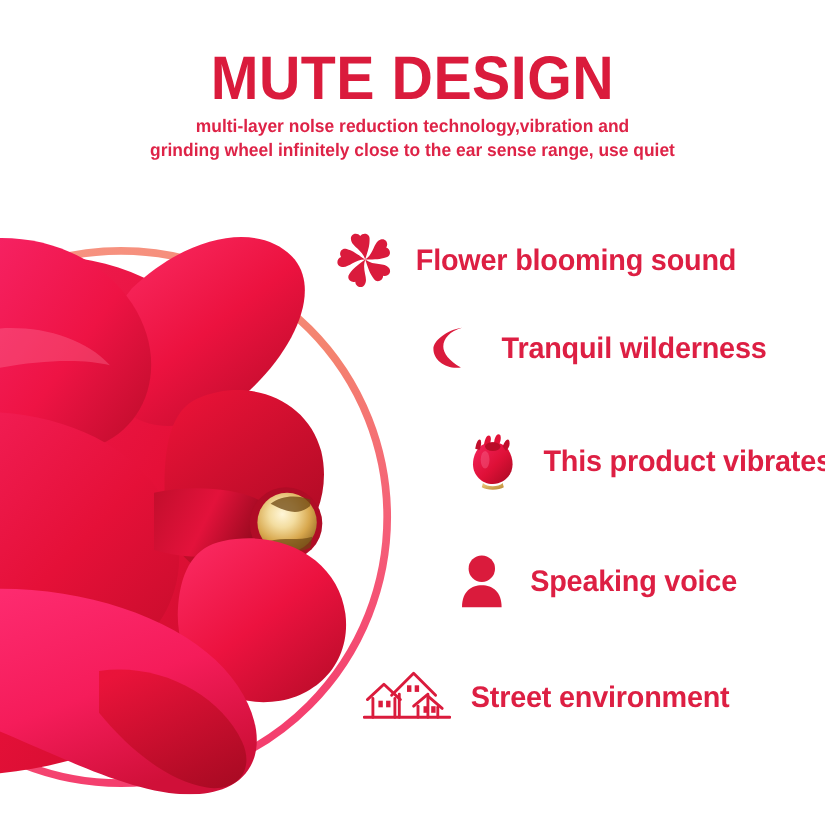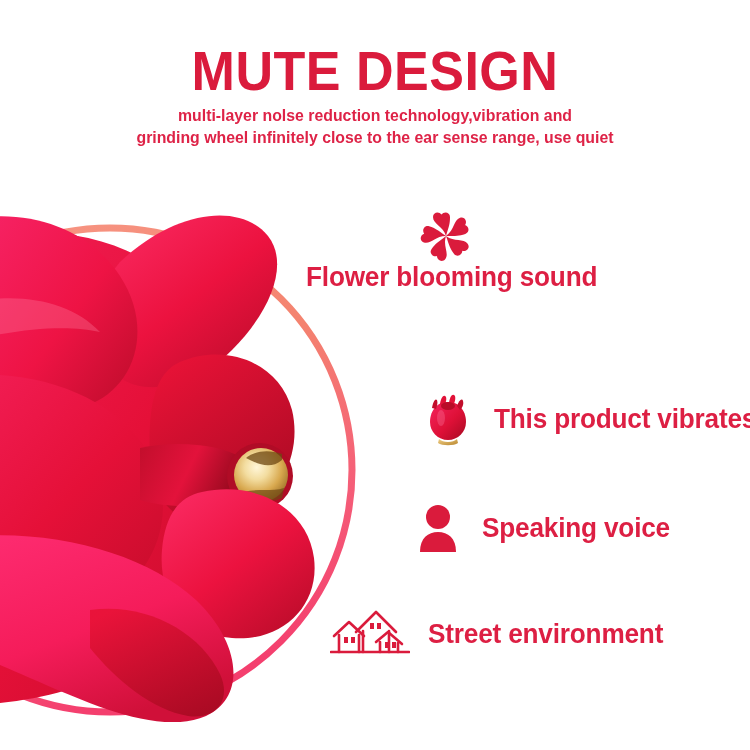--- a/index.html
+++ b/index.html
@@ -104,21 +104,21 @@
     font-family: "Liberation Sans", sans-serif;
     font-size: 27px;
     font-weight: bold;
     color: #DD1F43;
     letter-spacing: -0.2px;
     transform: scaleX(0.97);
     transform-origin: left center;
   }
 
   
-  .row-0 { left: 306px; top: 0px; flex-direction: column; }
+  .row-0 { left: 306px; top: 0px; }
   .row-0 .feature-icon { width: 52px; height: 52px; margin-right: 20px; }
   .row-1 { left: 386px; top: 82px; }
   .row-1 .feature-icon { width: 48px; height: 48px; margin-right: 22px; }
   .row-2 { left: 424px; top: 180px; }
   .row-2 .feature-icon { width: 48px; height: 58px; margin-right: 22px; }
   .row-3 { left: 414px; top: 292px; }
   .row-3 .feature-icon { width: 48px; height: 52px; margin-right: 20px; }
   .row-4 { left: 330px; top: 396px; align-items: center; }
   .row-4 .feature-icon { width: 80px; height: 56px; margin-right: 18px; }
 </style>
@@ -252,20 +252,29 @@
                 <path d="M 0 0 C -3 -10, -13 -12, -13 -19 C -13 -24, -7 -25, -4.5 -21.5
                          C -2 -25, 4 -24, 4 -19 C 4 -12, 3 -10, 0 0 Z"></path>
               </g>
             </g>
           </g>
         </svg>
       </span>
       <span class="feature-label">Flower blooming sound</span>
     </div>
 
+    <div class="feature-row row-1">
+      <span class="feature-icon">
+        <svg width="48" height="48" viewBox="0 0 48 48">
+          <path d="M 34 6 C 20 8, 8 18, 8 25 C 8 36, 20 44, 33 42
+                   C 22 36, 17 29, 17 23 C 17 16, 23 9, 34 6 Z" fill="#DA1B3C"></path>
+        </svg>
+      </span>
+      <span class="feature-label">Tranquil wilderness</span>
+    </div>
 
     <div class="feature-row row-2">
       <span class="feature-icon">
         <svg width="48" height="58" viewBox="0 0 48 58">
           <defs>
             <linearGradient id="miniBody" x1="0" y1="0" x2="1" y2="1">
               <stop offset="0%" stop-color="#F5245E"></stop>
               <stop offset="55%" stop-color="#DE1037"></stop>
               <stop offset="100%" stop-color="#A60A22"></stop>
             </linearGradient>

